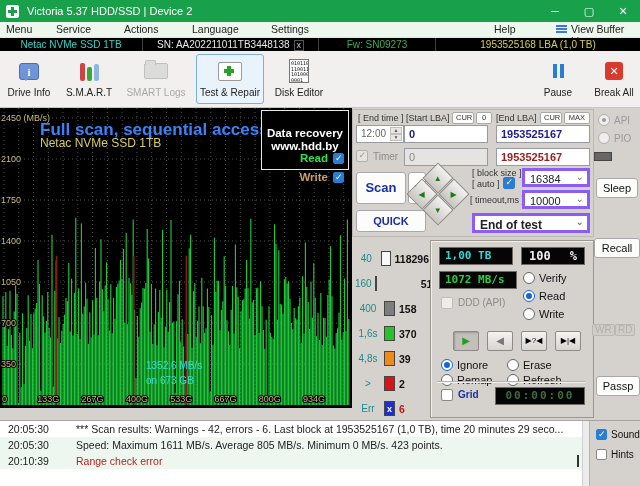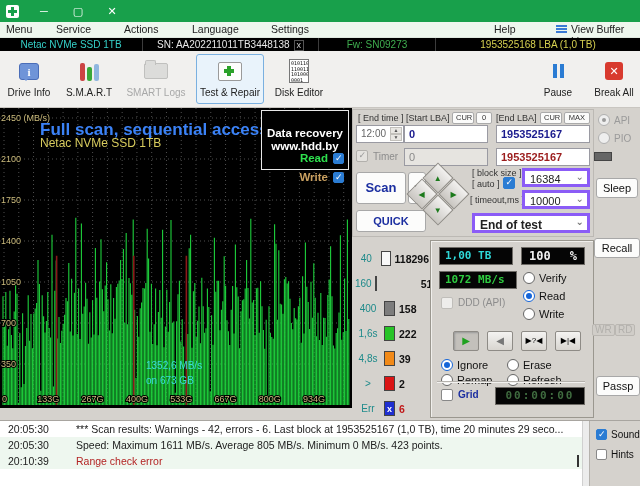--- a/index.html
+++ b/index.html
@@ -142,20 +142,21 @@
   .lp-item .bx.on { background:#2b7cd3; border-color:#2b7cd3; }
   .lp-item .bx.on::after { content:"✓"; position:absolute; left:1px; top:-1.5px; color:#fff; font-size:9px; }
 </style>
 </head>
 <body>
 
 <div class="win">
 
   <div class="titlebar">
     <div class="app-icon"></div>
+    <div class="wtitle">Victoria 5.37 HDD/SSD | Device 2</div>
     <div class="wbtns">
       <div class="wbtn">─</div>
       <div class="wbtn">▢</div>
       <div class="wbtn">✕</div>
     </div>
   </div>
 
   <div class="menubar">
     <span class="mitem" style="left:6px">Menu</span>
     <span class="mitem" style="left:56px">Service</span>
@@ -564,21 +565,21 @@
           <span class="hvalue" style="color: rgb(17, 17, 17); padding-left: 40px;">511</span>
         </div>
         <div class="hrow">
           <span class="hlabel">400</span>
           <span class="hblock" style="background: rgb(125, 125, 125);"></span>
           <span class="hvalue" style="color: rgb(17, 17, 17);">158</span>
         </div>
         <div class="hrow">
           <span class="hlabel">1,6s</span>
           <span class="hblock" style="background: rgb(39, 196, 39);"></span>
-          <span class="hvalue" style="color: rgb(17, 17, 17);">222</span>
+          <span class="hvalue" style="color: rgb(17, 17, 17);">370</span>
         </div>
         <div class="hrow">
           <span class="hlabel">4,8s</span>
           <span class="hblock" style="background: rgb(242, 138, 24);"></span>
           <span class="hvalue" style="color: rgb(17, 17, 17);">39</span>
         </div>
         <div class="hrow">
           <span class="hlabel">&gt;</span>
           <span class="hblock" style="background: rgb(218, 20, 20);"></span>
           <span class="hvalue" style="color: rgb(17, 17, 17);">2</span>

